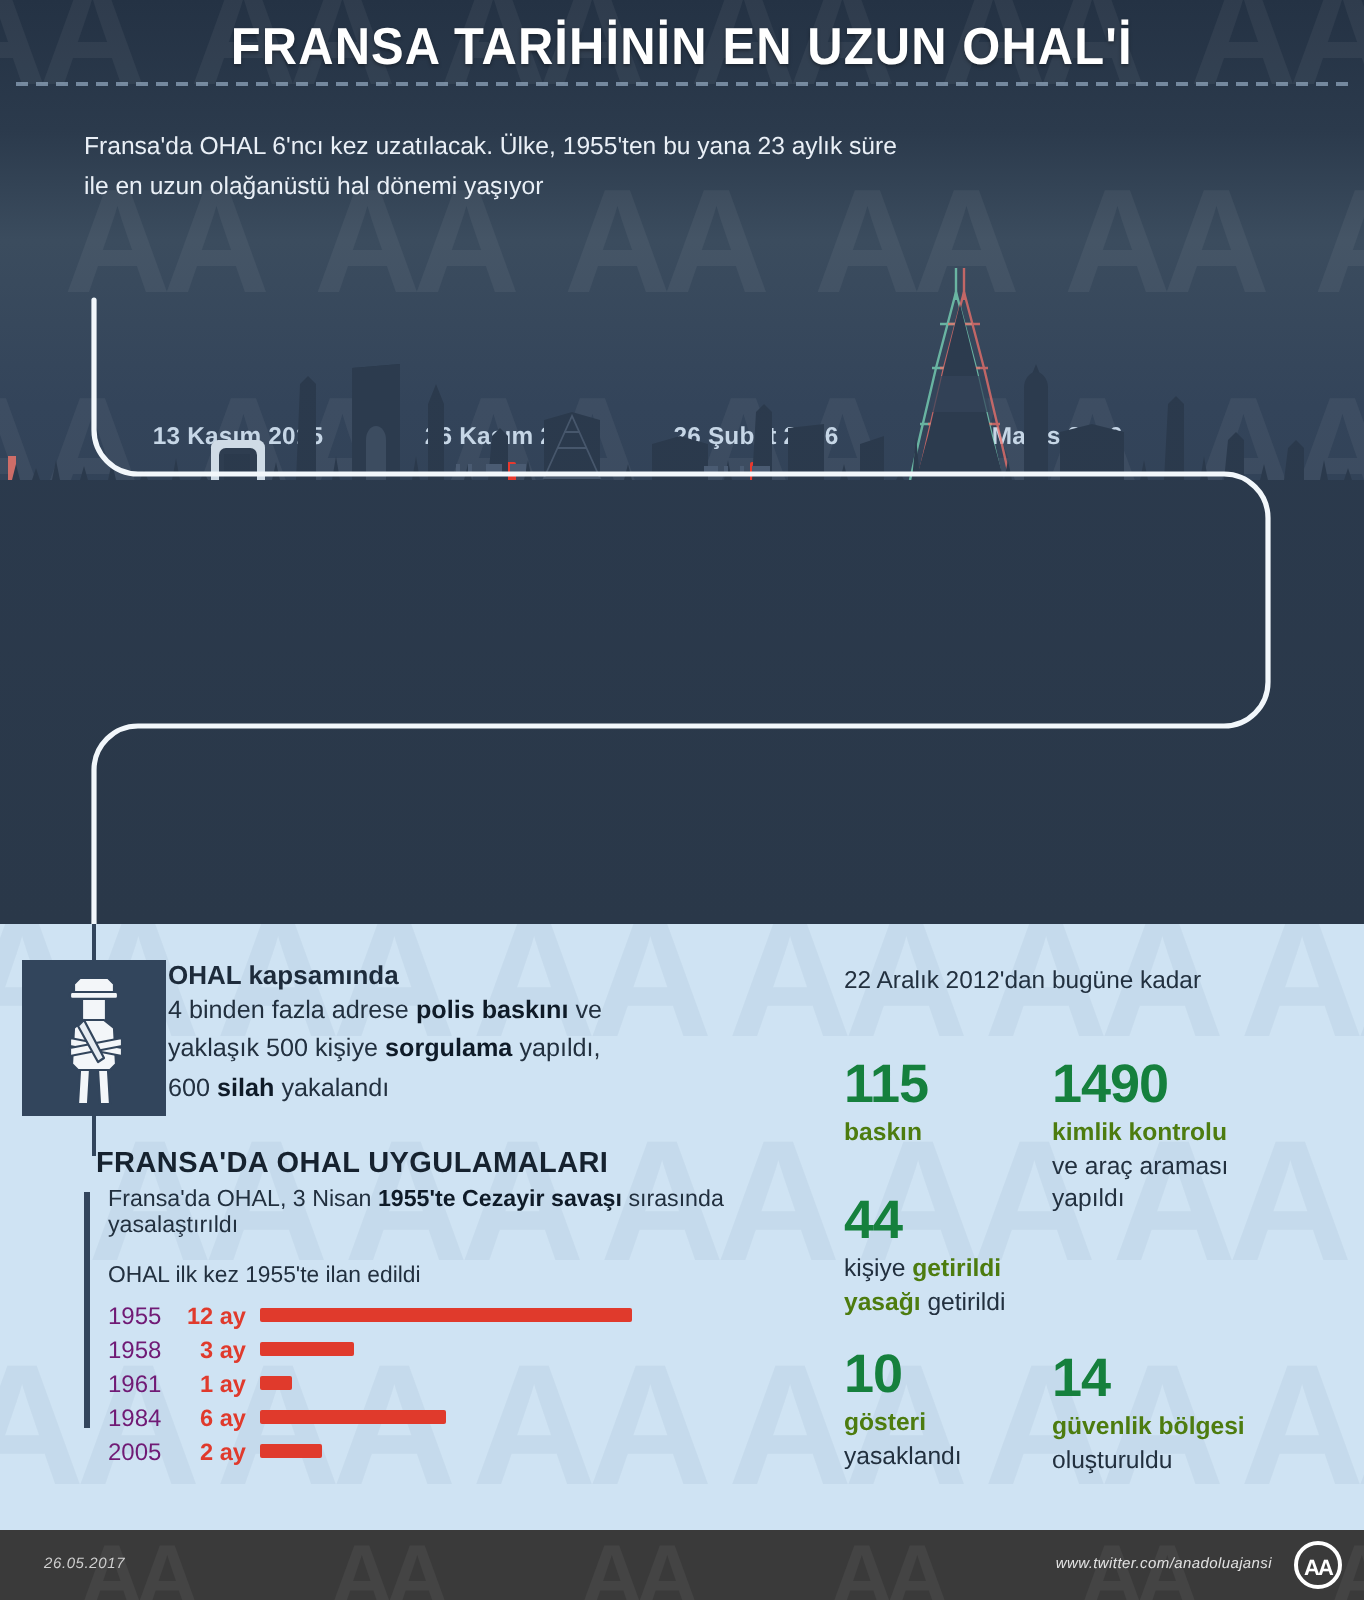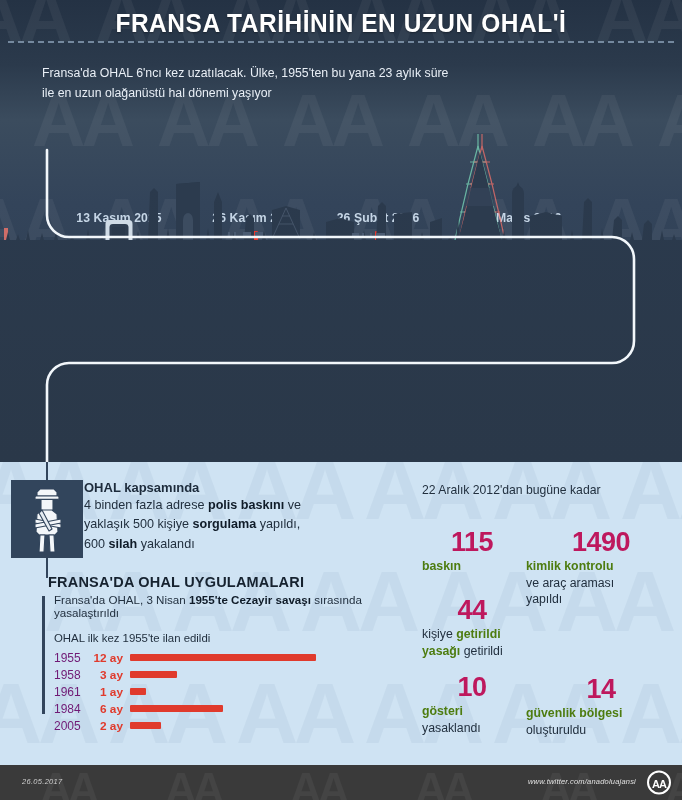--- a/index.html
+++ b/index.html
@@ -105,21 +105,21 @@
   .chart { margin-top:5px; padding-left:6px; }
   .row { display:flex; align-items:center; height:17px; }
   .row .yr { width:34px; font-size:12px; color:#701a75; }
   .row .mo { width:42px; font-size:11.8px; font-weight:bold; color:#e03a2c; text-align:right; padding-right:7px; }
   .row .bar { height:7px; background:#e03a2c; border-radius:1px; }
 
   .stats { position:absolute; left:422px; top:20px; width:250px; }
   .stats-note { font-size:12.2px; color:#22303f; line-height:1.42; }
   .stat-grid { position:relative; margin-top:30px; }
   .stat { position:absolute; }
-  .stat .num { font-size:27px; font-weight:bold; color:#be185d; line-height:1.0; letter-spacing:-0.5px;text-align:center; }
+  .stat .num { font-size:27px; font-weight:bold; color:#15803d; line-height:1.0; letter-spacing:-0.5px; }
   .stat .lbl { font-size:12.3px; color:#22303f; line-height:1.32; margin-top:2px; }
   .stat .lbl b { font-weight:bold; color:#4d7c0f; }
 
   
   .footer {
     position:absolute; left:0; top:765px; width:682px; height:35px;
     background:#3a3a3a; overflow:hidden;
   }
   .footer-date { position:absolute; left:22px; top:12px; font-size:7.5px; color:#cfcfcf; font-style:italic; letter-spacing:.3px; }
   .footer-url { position:absolute; right:46px; top:12px; font-size:7.5px; color:#e2e2e2; font-style:italic; letter-spacing:.2px; }

